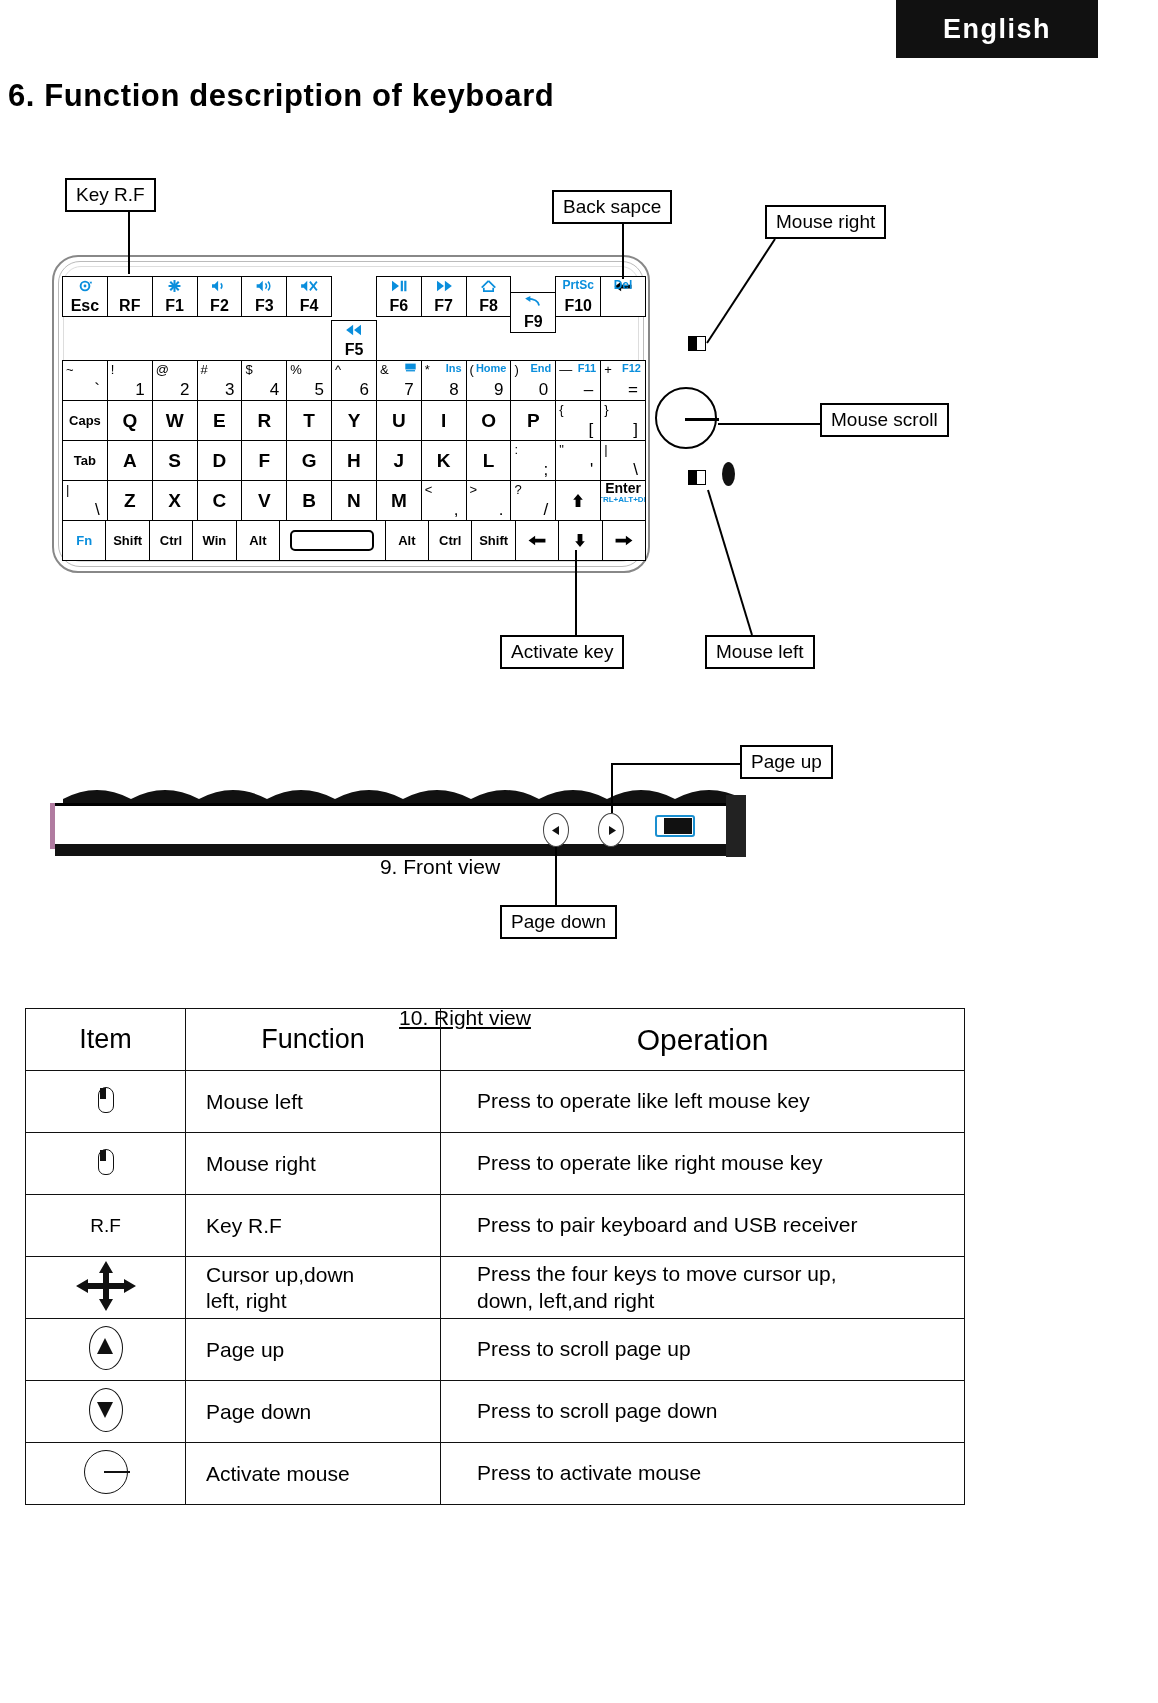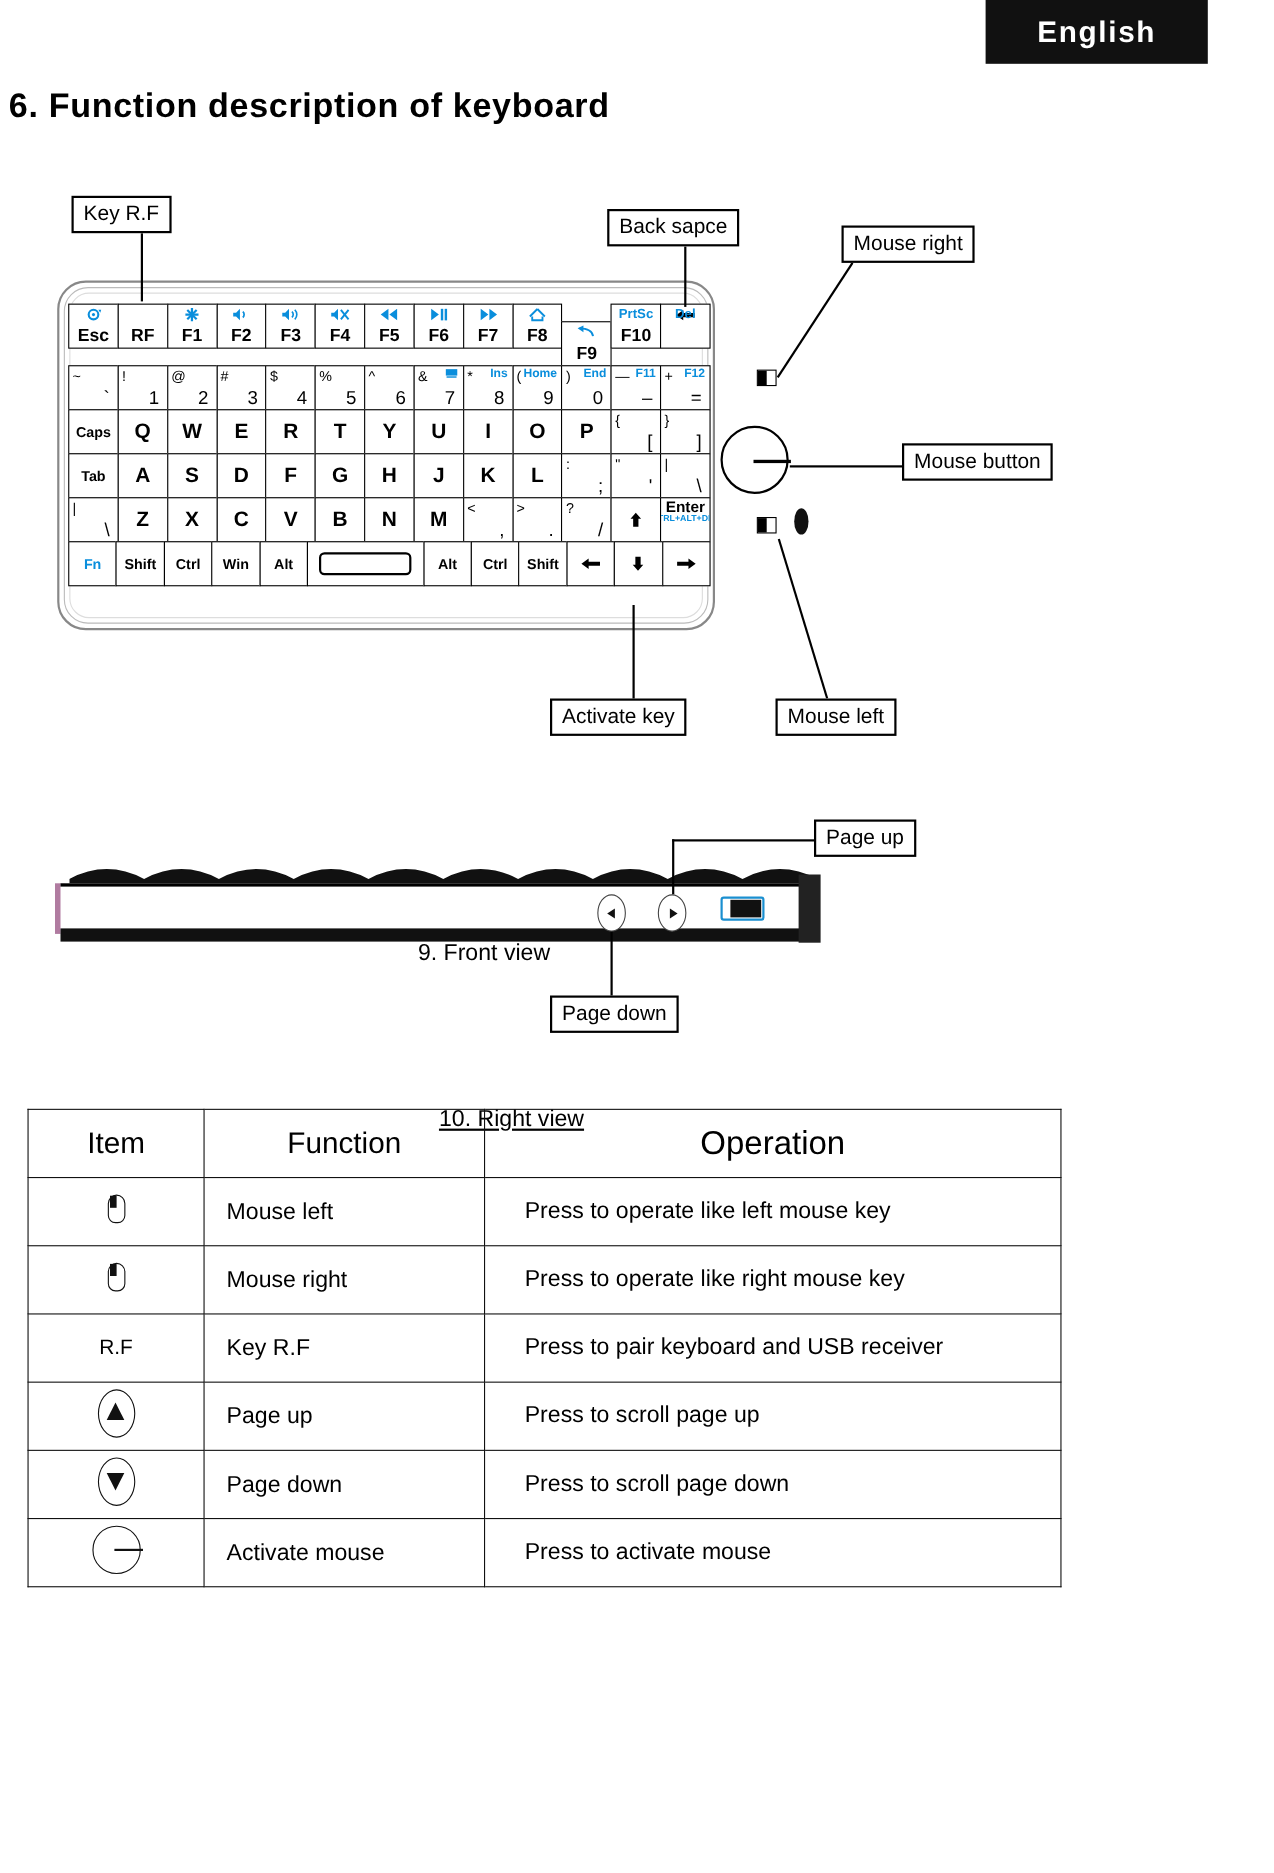--- a/index.html
+++ b/index.html
@@ -202,21 +202,21 @@
   <div class="leader v" style="left:622px; top:74px; height:55px;"></div>
 
   <div class="callout" style="left:765px; top:55px;">
     <span>Mouse right</span>
   </div>
   <svg class="leader-diag" style="left:690px; top:85px;" width="90" height="120">
     <line x1="85" y1="4" x2="17" y2="108" stroke="#000" stroke-width="2"></line>
   </svg>
 
   <div class="callout" style="left:820px; top:253px;">
-    <span>Mouse button</span>
+    <span>Mouse scroll</span>
   </div>
   <div class="leader h" style="left:718px; top:273px; width:104px;"></div>
 
   <div class="callout" style="left:705px; top:485px;">
     <span>Mouse left</span>
   </div>
   <svg class="leader-diag" style="left:690px; top:335px;" width="80" height="155">
     <line x1="18" y1="5" x2="62" y2="150" stroke="#000" stroke-width="2"></line>
   </svg>
 
@@ -269,21 +269,21 @@
           <div class="k-main">F3</div>
         </div>
         <div class="key" style="flex: 1 0 auto; width: 44.9231px;">
           <div class="k-ico"><svg width="18" height="14" viewBox="0 0 20 16">
               <path d="M1 6 h3 l4 -4 v12 l-4 -4 h-3 z" fill="#0a8edc"></path>
               <path d="M11 3 l8 10" stroke="#0a8edc" stroke-width="2"></path>
               <path d="M11 13 l8 -10" stroke="#0a8edc" stroke-width="2"></path>
             </svg></div>
           <div class="k-main">F4</div>
         </div>
-        <div class="key" style="flex: 1 0 auto; width: 44.9231px;">
+        <div class="key" style="flex: 1 0 auto; width: 44.9231px; margin-top: 44px;">
           <div class="k-ico"><svg width="18" height="14" viewBox="0 0 20 16">
               <polygon points="9,2 9,14 1,8" fill="#0a8edc"></polygon>
               <polygon points="18,2 18,14 10,8" fill="#0a8edc"></polygon>
             </svg></div>
           <div class="k-main">F5</div>
         </div>
         <div class="key" style="flex: 1 0 auto; width: 44.9231px;">
           <div class="k-ico"><svg width="18" height="14" viewBox="0 0 20 16">
               <polygon points="2,2 2,14 10,8" fill="#0a8edc"></polygon>
               <rect x="12" y="2" width="2.5" height="12" fill="#0a8edc"></rect>
@@ -656,20 +656,34 @@
       <tr>
         <td class="cell-item"><span class="icon-rf">R.F</span></td>
         <td class="cell-func">
           <div>Key R.F</div>
         </td>
         <td class="cell-oper">
           <div>Press to pair keyboard and USB receiver</div>
         </td>
       </tr>
       <tr>
+        <td class="cell-item"><span><svg width="62" height="52" viewBox="0 0 62 52">
+              <polygon points="31,1 24,13 28,13 28,39 24,39 31,51 38,39 34,39 34,13 38,13" fill="#111"></polygon>
+              <polygon points="1,26 13,19 13,23 49,23 49,19 61,26 49,33 49,29 13,29 13,33" fill="#111"></polygon>
+            </svg></span></td>
+        <td class="cell-func">
+          <div>Cursor up,down</div>
+          <div>left, right</div>
+        </td>
+        <td class="cell-oper">
+          <div>Press the four keys to move cursor up,</div>
+          <div>down, left,and right</div>
+        </td>
+      </tr>
+      <tr>
         <td class="cell-item"><span class="icon-circ"><svg width="30" height="40" viewBox="0 0 30 40" style="position:absolute;left:0;top:0;">
               <polygon points="15,11 23,27 7,27" fill="#111"></polygon>
             </svg></span></td>
         <td class="cell-func">
           <div>Page up</div>
         </td>
         <td class="cell-oper">
           <div>Press to scroll page up</div>
         </td>
       </tr>

